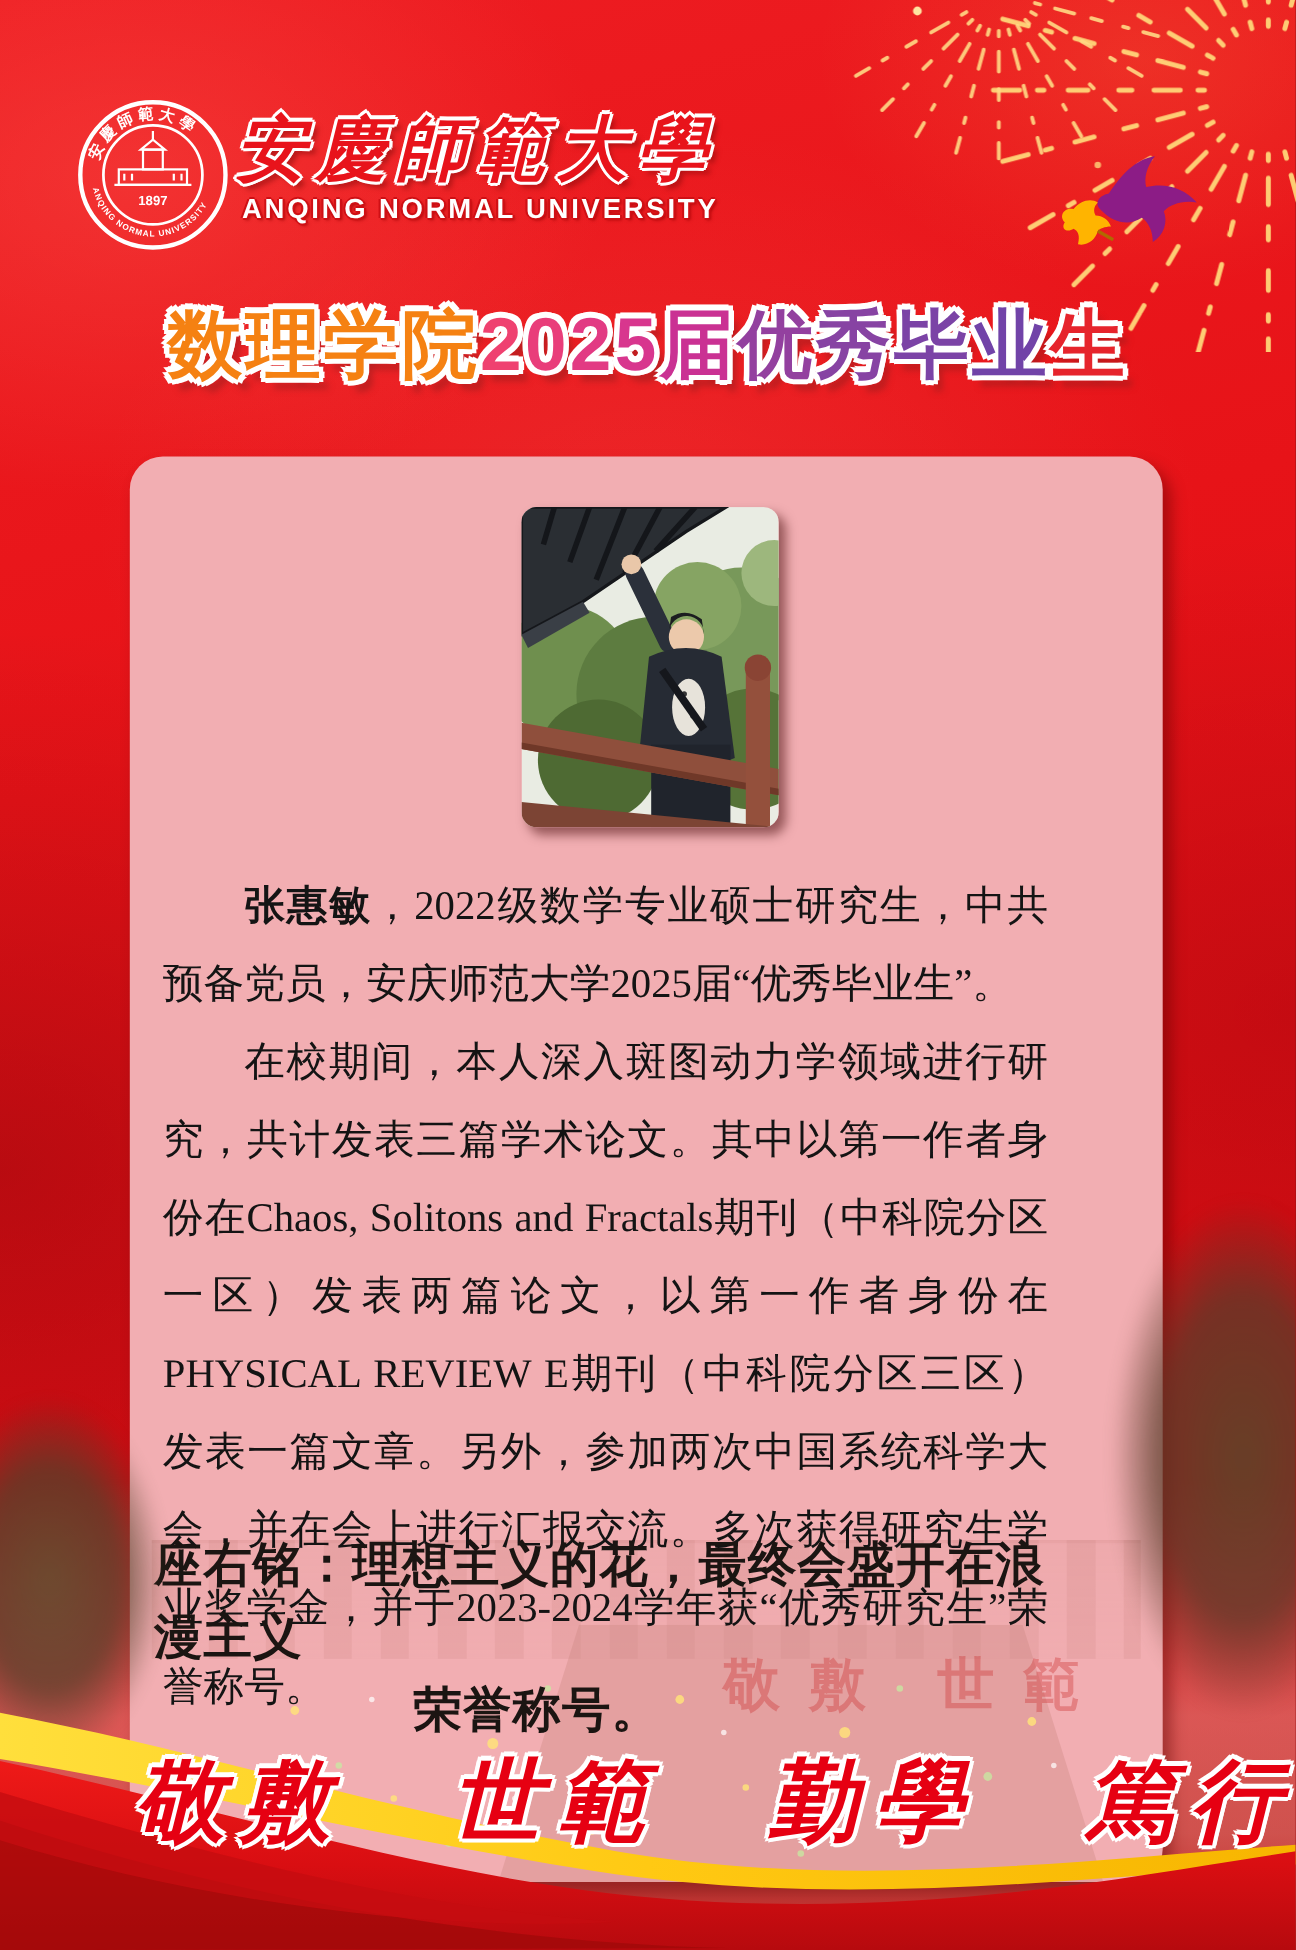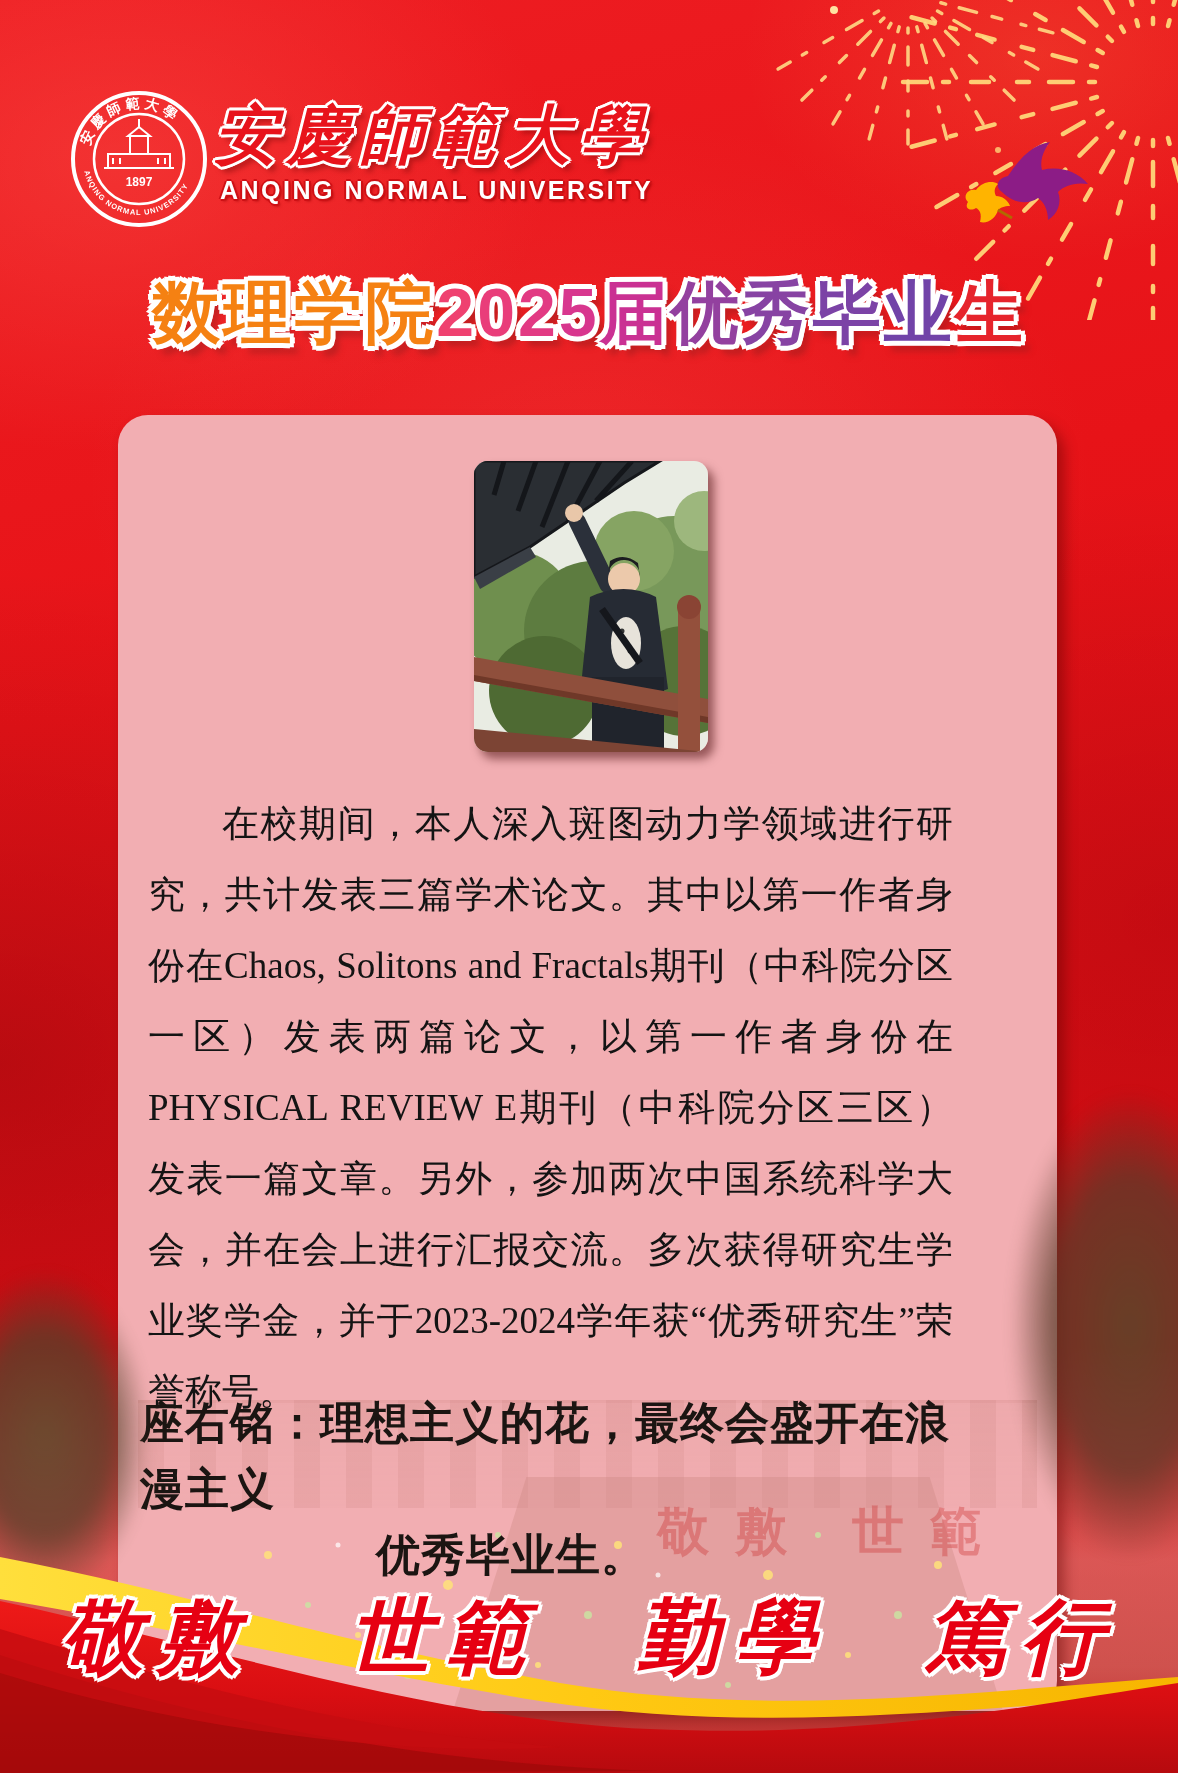--- a/index.html
+++ b/index.html
@@ -83,21 +83,21 @@
   .wm-text{
     position:absolute;left:330px;width:560px;text-align:right;
     font-family:"Liberation Serif",serif;font-weight:700;
     font-size:52px;letter-spacing:26px;color:rgba(206,52,52,.38);white-space:nowrap;
   }
   .wm-t1{top:1082px;}
   .wm-t2{top:1180px;}
   .sparkles{position:absolute;left:0;top:1100px;width:939px;height:196px;}
   
   .callig{
-    position:absolute;left:0;top:1583px;width:1178px;text-align:center;
+    position:absolute;left:0;top:1583px;width:1178px;text-align:right;
     font-family:"Liberation Serif",serif;font-style:italic;font-weight:700;
     font-size:82px;letter-spacing:14px;color:#e60012;white-space:nowrap;
     text-shadow:4px 0 0 #fff,-4px 0 0 #fff,0 4px 0 #fff,0 -4px 0 #fff,
       3px 3px 0 #fff,-3px 3px 0 #fff,3px -3px 0 #fff,-3px -3px 0 #fff;
     z-index:6;
   }
   .waves{position:absolute;left:0;bottom:0;width:1178px;height:240px;z-index:5;}
   .trees{position:absolute;z-index:1;filter:blur(7px);opacity:.75;border-radius:50%;}
   .trees-left{left:-60px;top:1270px;width:210px;height:330px;
     background:radial-gradient(closest-side, #4c5430, #54402a 60%, rgba(84,64,42,0));}
@@ -271,26 +271,27 @@
           <path d="M0,196 L234,238 L234,262 L0,220 Z" fill="#8f4f3c"></path>
           <path d="M0,214 L234,256 L234,262 L0,220 Z" fill="#6f3828"></path>
           <rect x="204" y="150" width="22" height="141" fill="#94503c"></rect>
           <circle cx="215" cy="146" r="12" fill="#8a4434"></circle>
           <path d="M0,268 L234,291 L0,291 Z" fill="#7c4434"></path>
         </g>
       </svg>
     </div>
 
     <div class="bio">
+      <p><span class="bname">张惠敏</span><span>，2022级数学专业硕士研究生，中共预备党员，安庆师范大学2025届“优秀毕业生”。</span></p>
       <p>在校期间，本人深入斑图动力学领域进行研究，共计发表三篇学术论文。其中以第一作者身份在Chaos, Solitons and Fractals期刊（中科院分区一区）发表两篇论文，以第一作者身份在PHYSICAL REVIEW E期刊（中科院分区三区）发表一篇文章。另外，参加两次中国系统科学大会，并在会上进行汇报交流。多次获得研究生学业奖学金，并于2023-2024学年获“优秀研究生”荣誉称号。</p>
     </div>
 
     <div class="motto">
       <span>座右铭：</span><span>理想主义的花，最终会盛开在浪漫主义</span><br>
-      <span class="m2">优秀毕业生。</span>
+      <span class="m2">荣誉称号。</span>
     </div>
   </div>
 
   <div class="callig">敬敷　世範　勤學　篤行</div>
 
   <svg class="waves" viewBox="0 0 1178 240" preserveAspectRatio="none">
     <defs>
       <linearGradient id="gold" x1="0" y1="0" x2="1" y2="0">
         <stop offset="0" stop-color="#ffdf3c"></stop>
           <stop offset=".5" stop-color="#ffc913"></stop>

